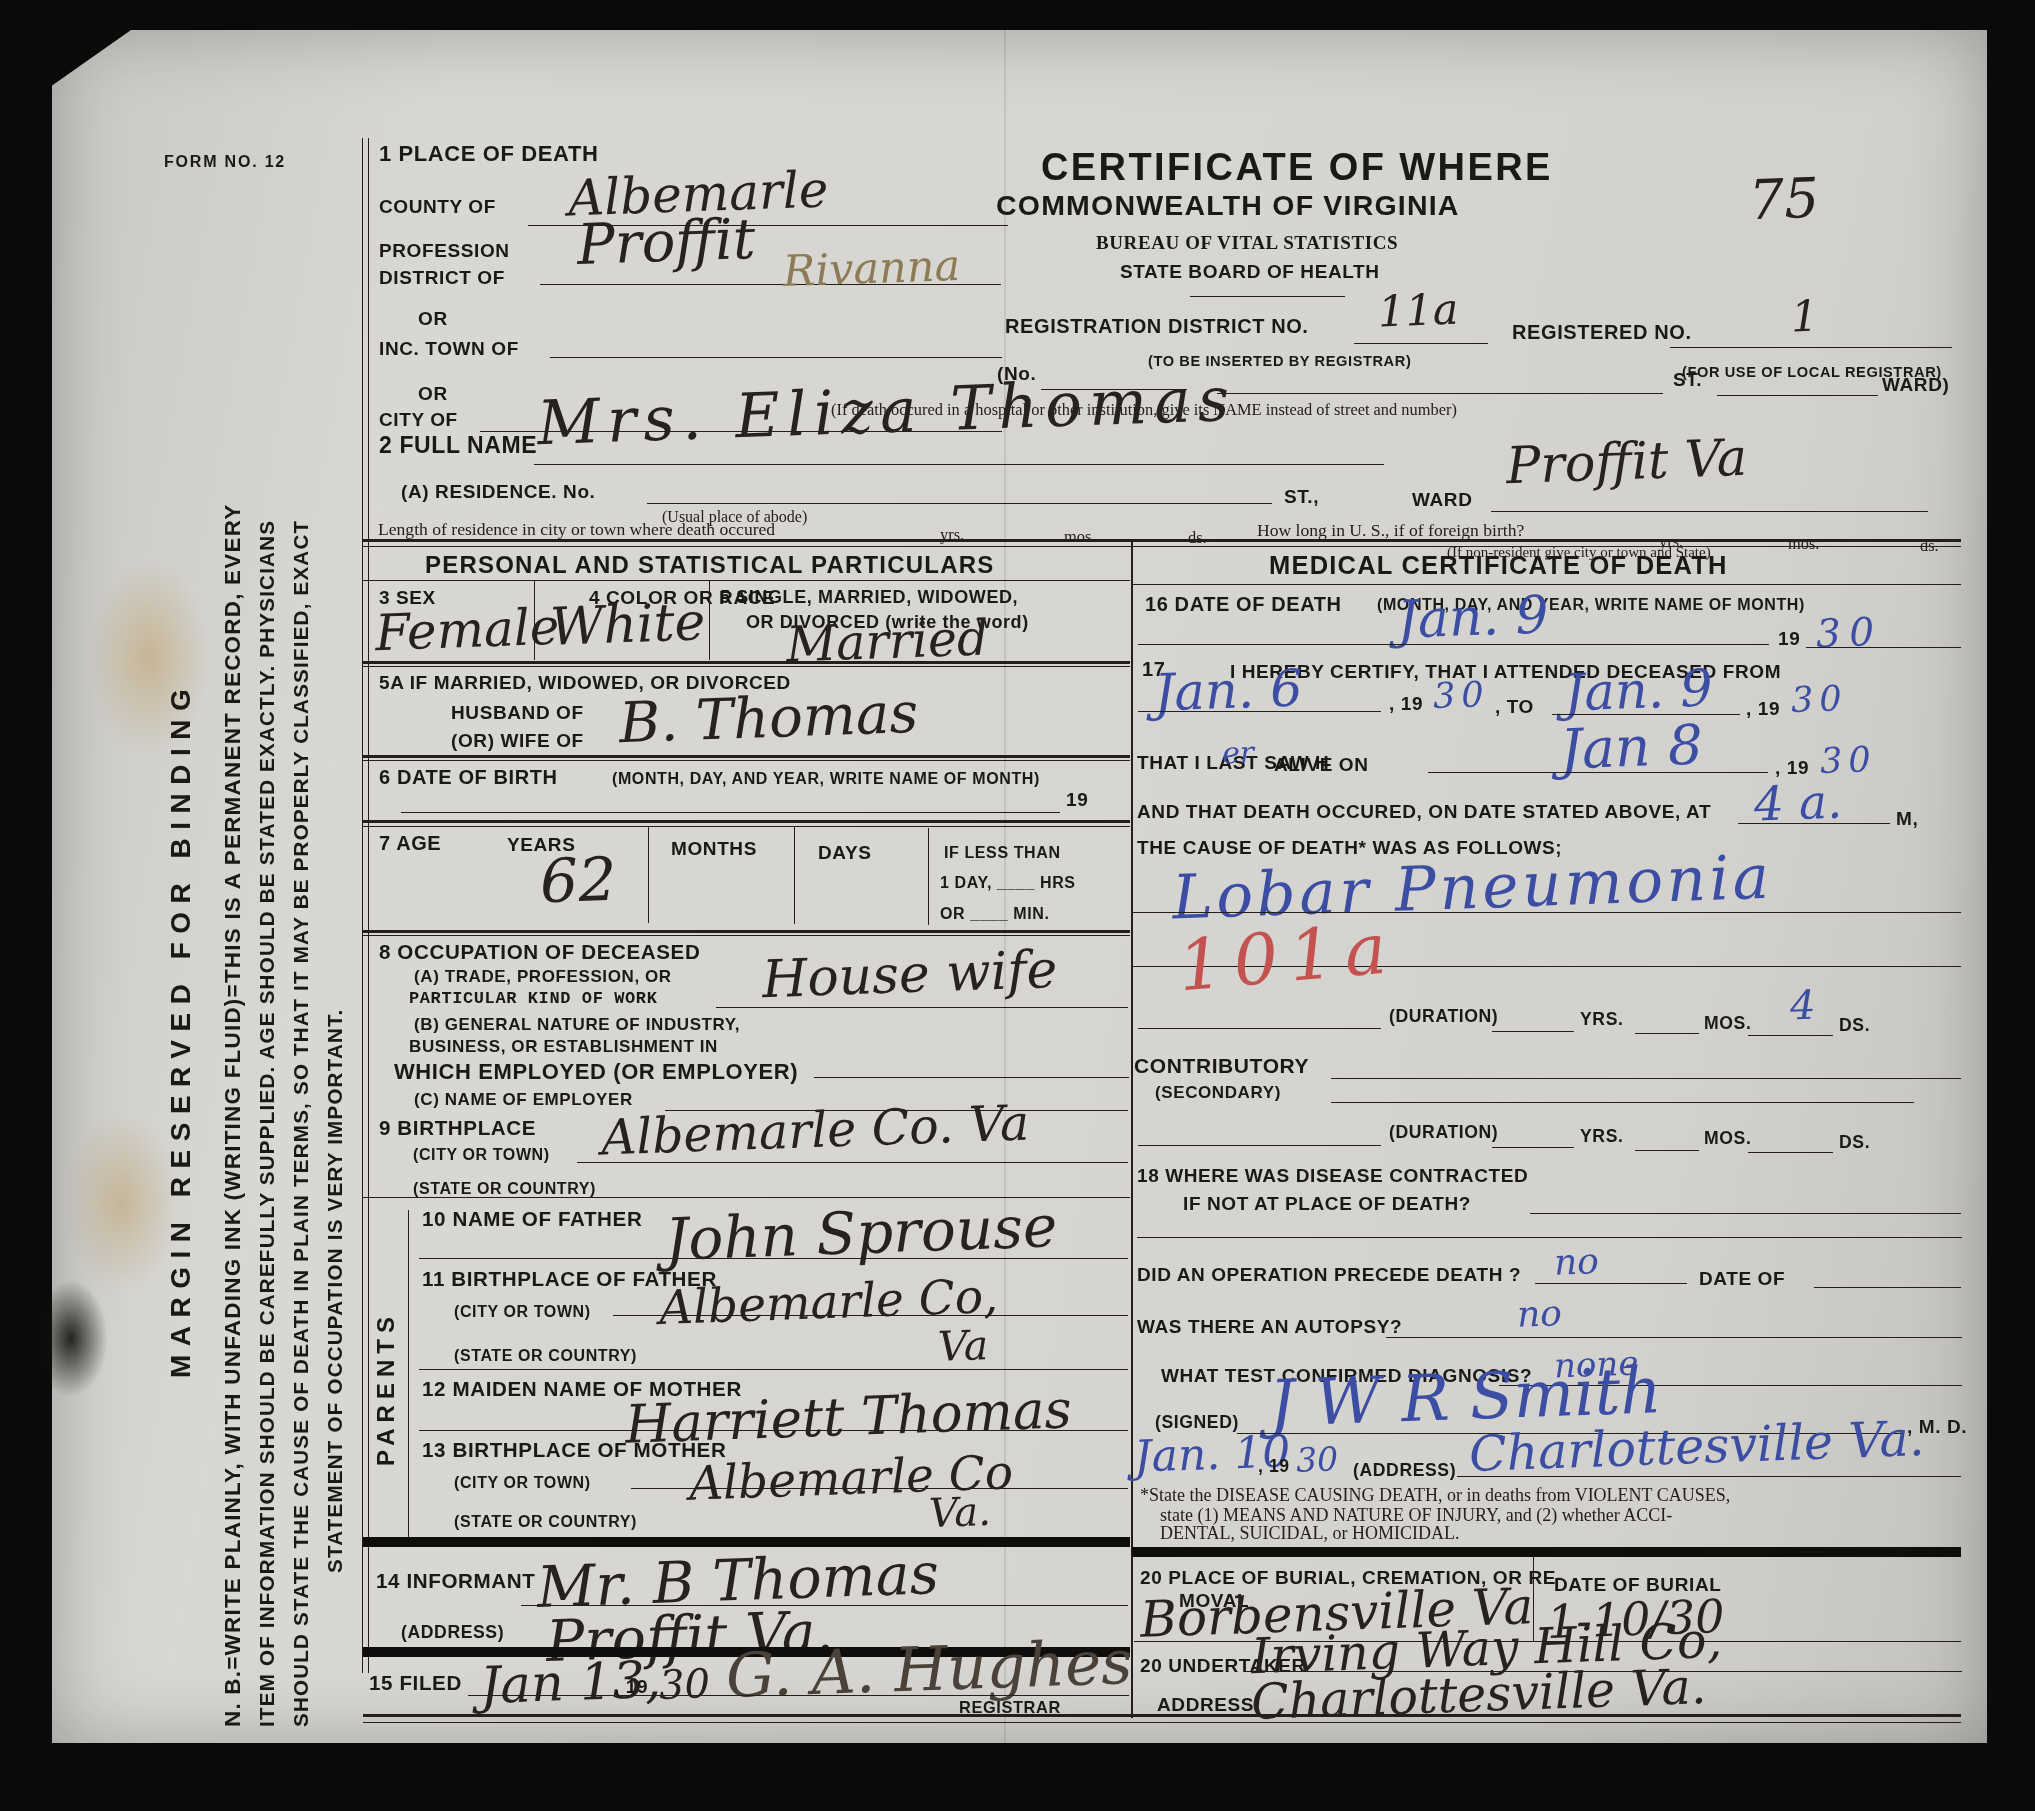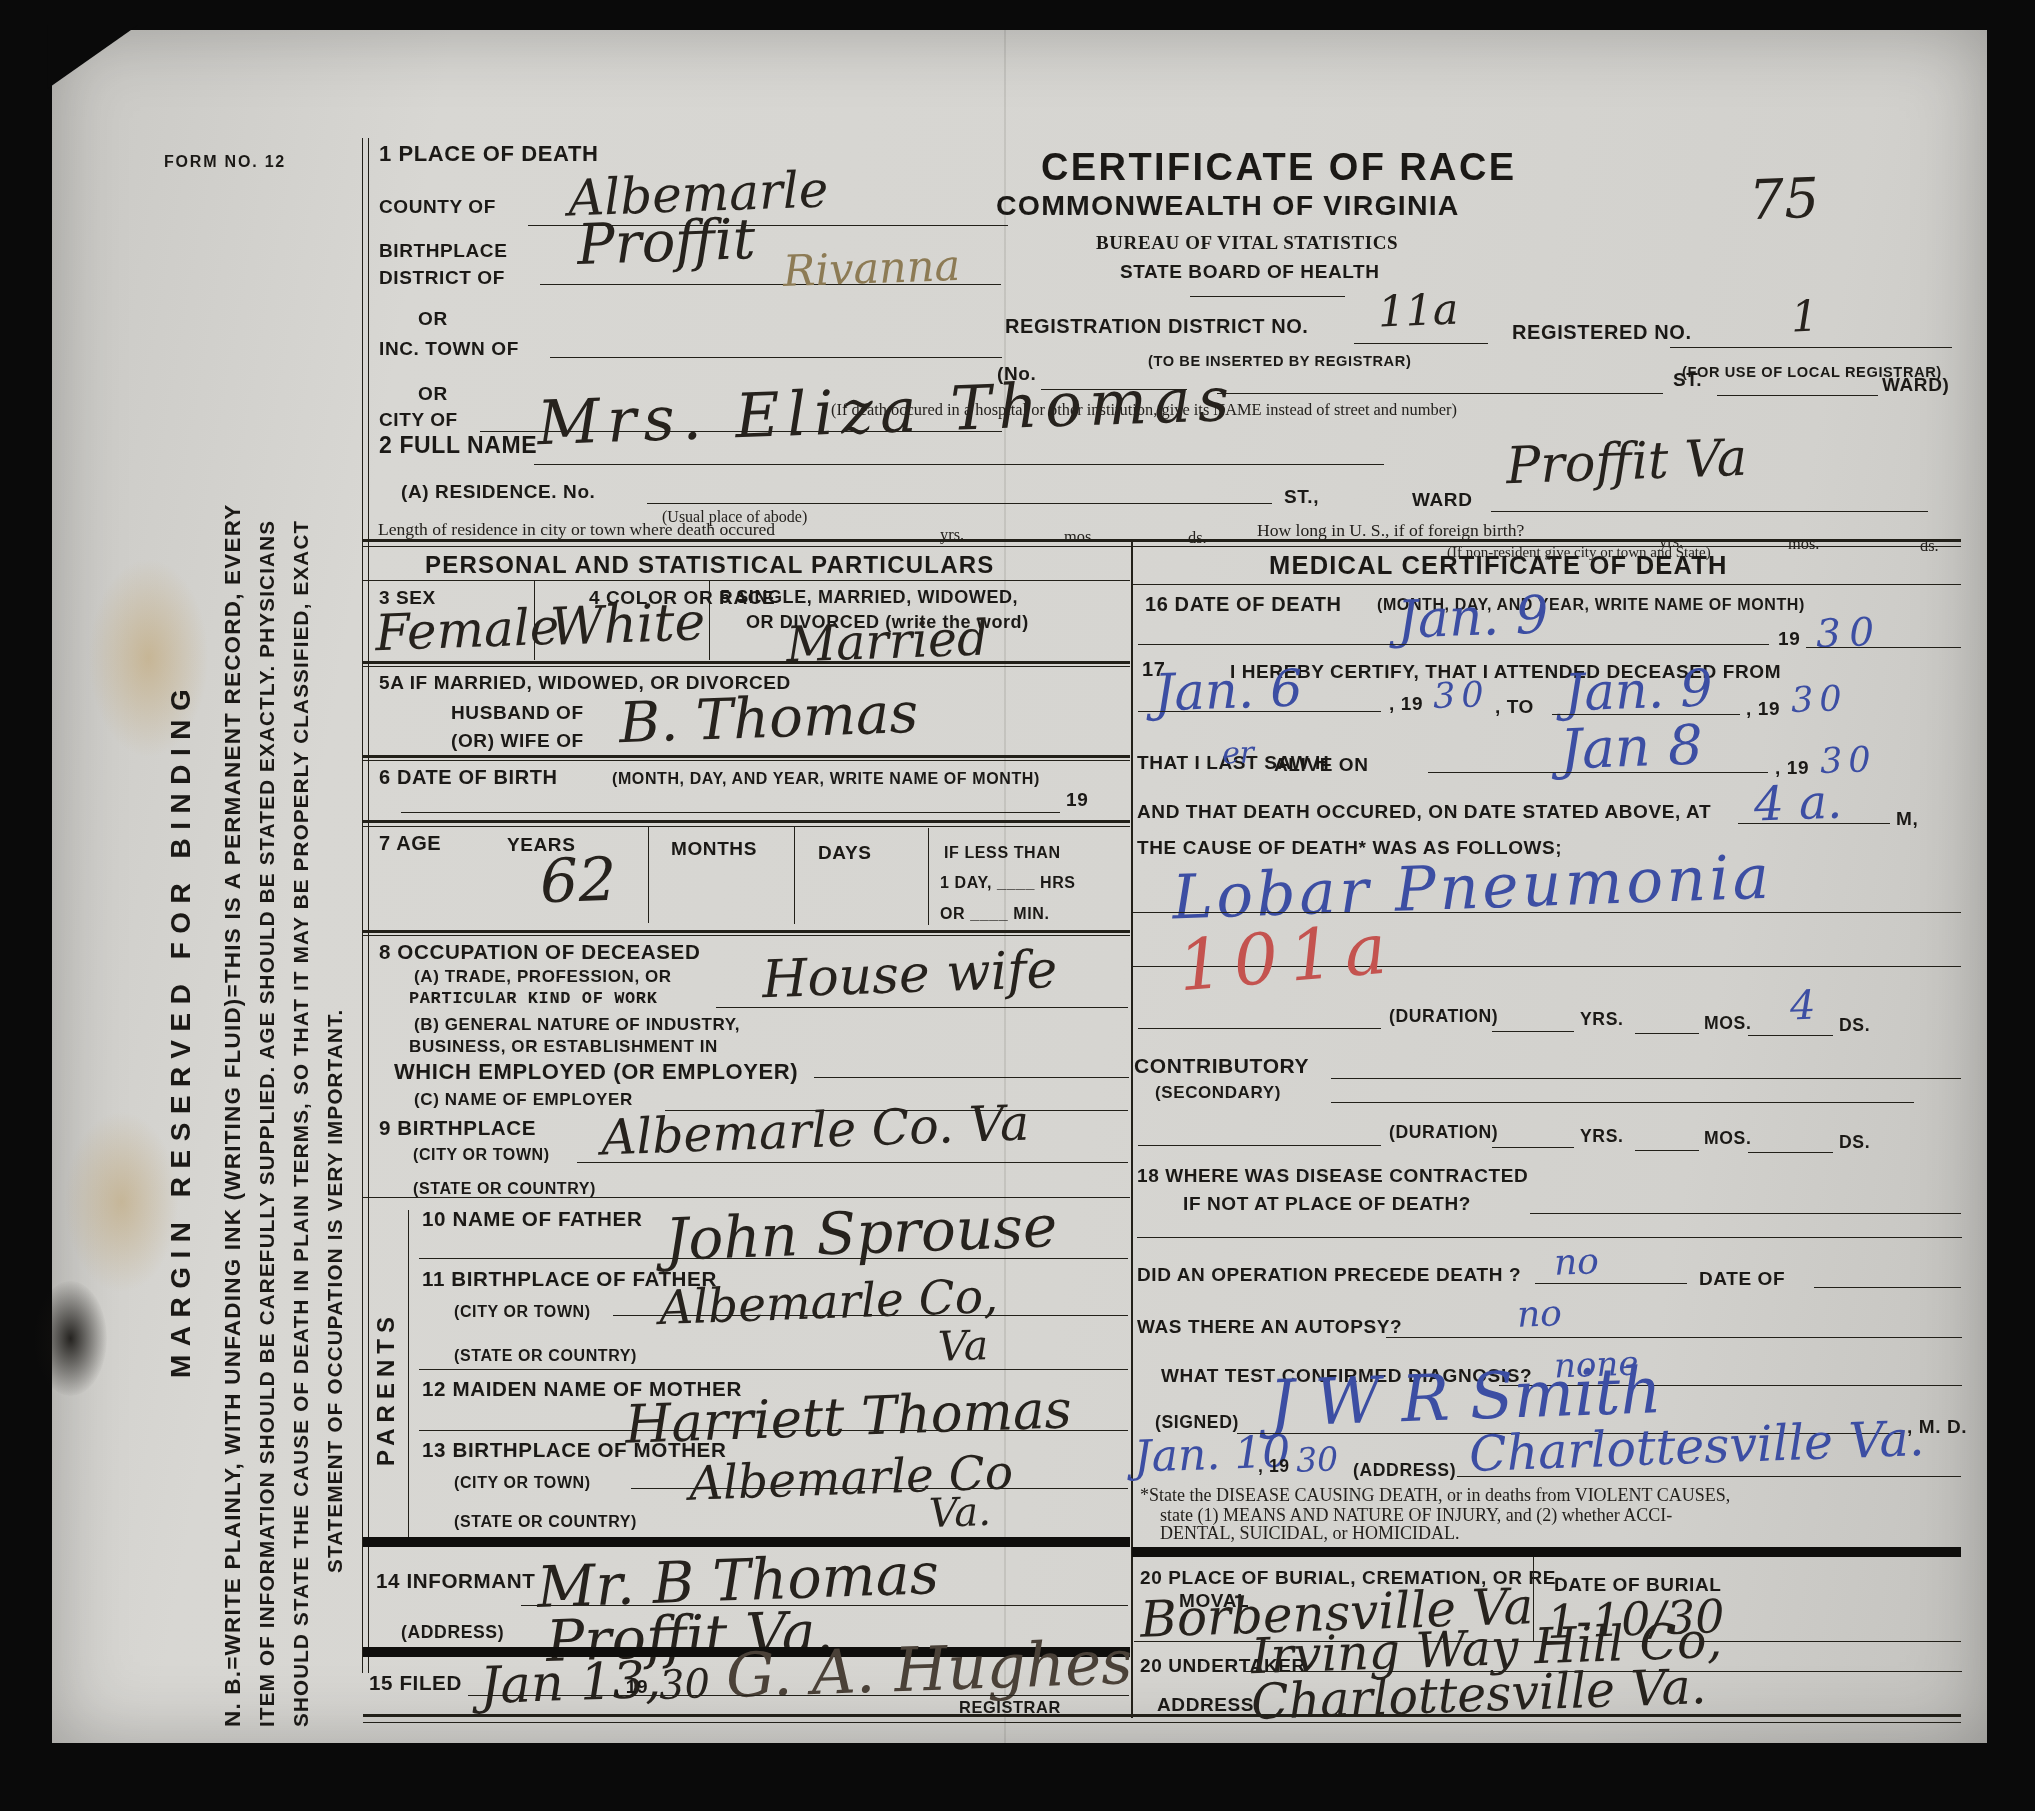--- a/index.html
+++ b/index.html
@@ -47,34 +47,34 @@
   <div class="vl" style="left:368px;top:138px;height:1535px;"></div>
 
   <div class="vl" style="left:1131px;top:539px;height:1179px;border-left-width:2.4px;"></div>
 
   <div class="lbl" style="left:379px;top:141px;font-size:22px;">1  PLACE OF DEATH</div>
 
   <div class="lbl" style="left:379px;top:196px;font-size:19px;">COUNTY OF</div>
   <div class="ln" style="left:528px;top:189px;width:480px;height:36px;"></div>
   <div class="hw" style="left:568px;top:165px;font-size:50px;">Albemarle</div>
 
-  <div class="lbl" style="left:379px;top:240px;font-size:19px;">BIRTHPLACE</div>
+  <div class="lbl" style="left:379px;top:240px;font-size:19px;">PROFESSION</div>
   <div class="lbl" style="left:379px;top:267px;font-size:19px;">DISTRICT OF</div>
   <div class="ln" style="left:540px;top:248px;width:461px;height:36px;"></div>
   <div class="hw" style="left:577px;top:209px;font-size:56px;">Proffit</div>
   <div class="hw hwf" style="left:783px;top:243px;font-size:43px;">Rivanna</div>
 
   <div class="lbl" style="left:418px;top:308px;font-size:19px;">OR</div>
   <div class="lbl" style="left:379px;top:338px;font-size:19px;">INC. TOWN OF</div>
   <div class="ln" style="left:550px;top:321px;width:452px;height:36px;"></div>
   <div class="lbl" style="left:418px;top:383px;font-size:19px;">OR</div>
   <div class="lbl" style="left:379px;top:409px;font-size:19px;">CITY OF</div>
   <div class="ln" style="left:480px;top:395px;width:522px;height:36px;"></div>
 
-  <div class="lbl" style="left:1041px;top:146px;font-size:38px;letter-spacing:2.4px;">CERTIFICATE OF RACE</div>
+  <div class="lbl" style="left:1041px;top:146px;font-size:38px;letter-spacing:2.4px;">CERTIFICATE OF WHERE</div>
   <div class="lbl" style="left:996px;top:189px;font-size:28.5px;letter-spacing:1.2px;">COMMONWEALTH OF VIRGINIA</div>
   <div class="lbl" style="left:1096px;top:232px;font-size:19px;font-family:Liberation Serif, serif;">BUREAU OF VITAL STATISTICS</div>
   <div class="lbl" style="left:1120px;top:261px;font-size:19px;">STATE BOARD OF HEALTH</div>
   <div class="ln" style="left:1190px;top:261px;width:155px;height:35px;"></div>
   <div class="hw" style="left:1749px;top:167px;font-size:55px;">75</div>
 
   <div class="lbl" style="left:1005px;top:315px;font-size:20px;">REGISTRATION DISTRICT NO.</div>
   <div class="ln" style="left:1354px;top:307px;width:134px;height:36px;"></div>
   <div class="hw" style="left:1378px;top:285px;font-size:43px;">11a</div>
   <div class="lbl" style="left:1512px;top:321px;font-size:20px;">REGISTERED NO.</div>

